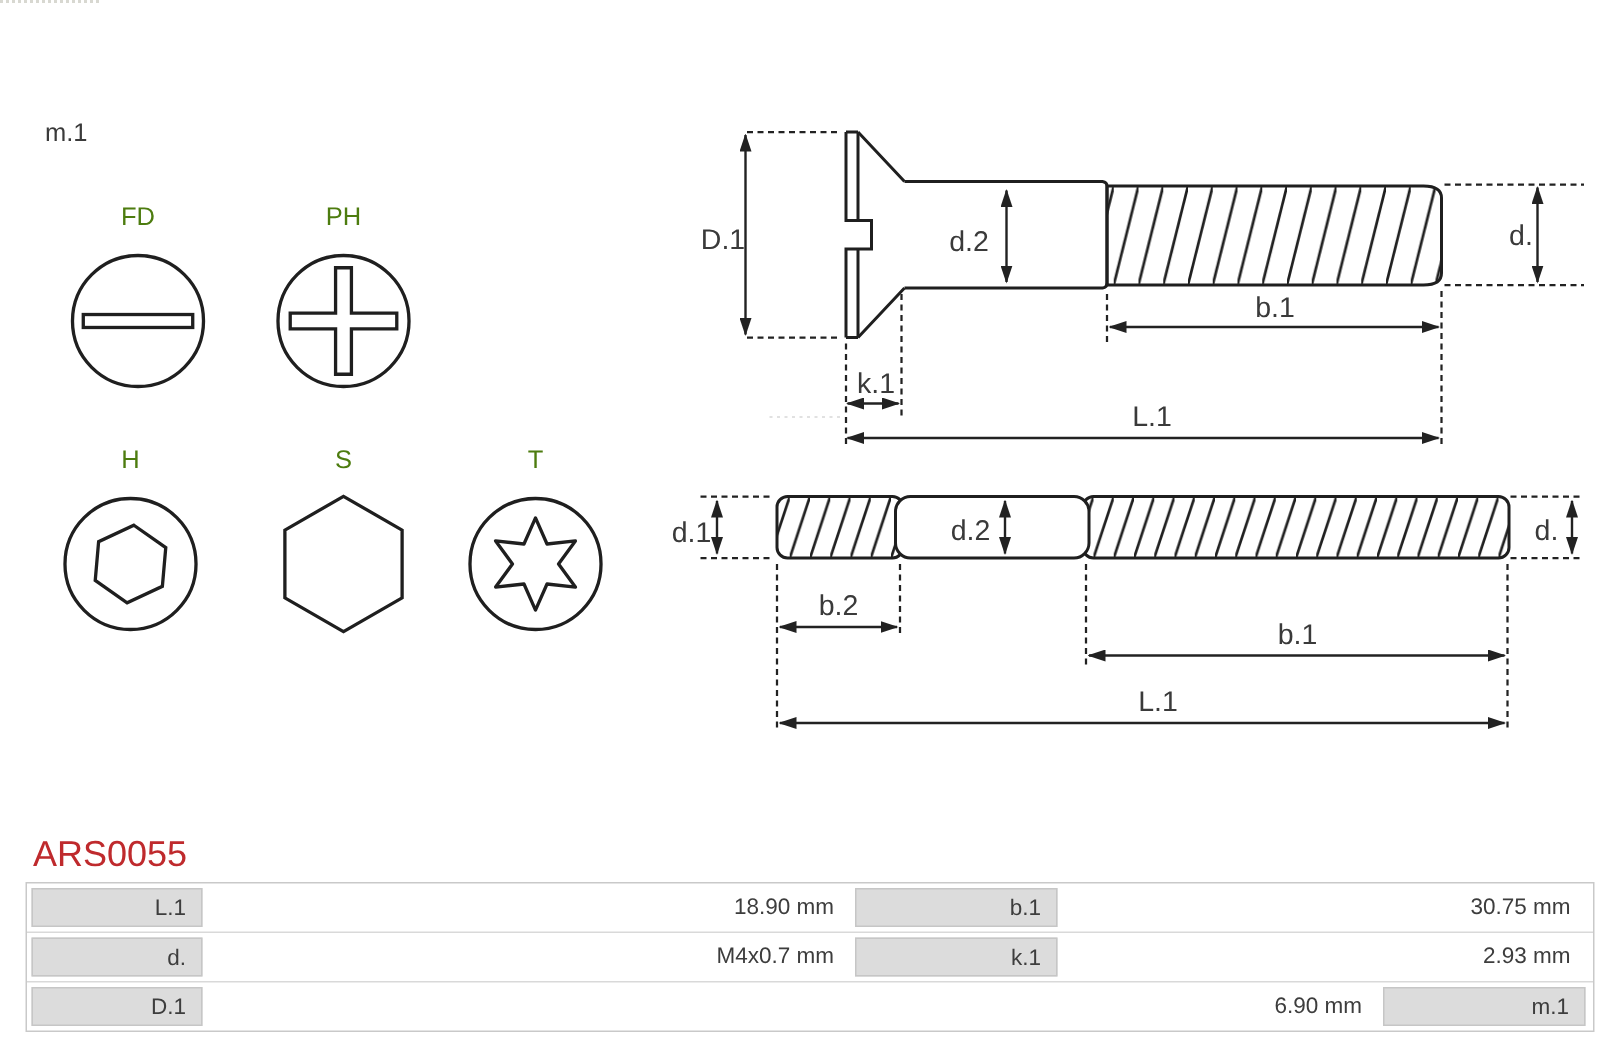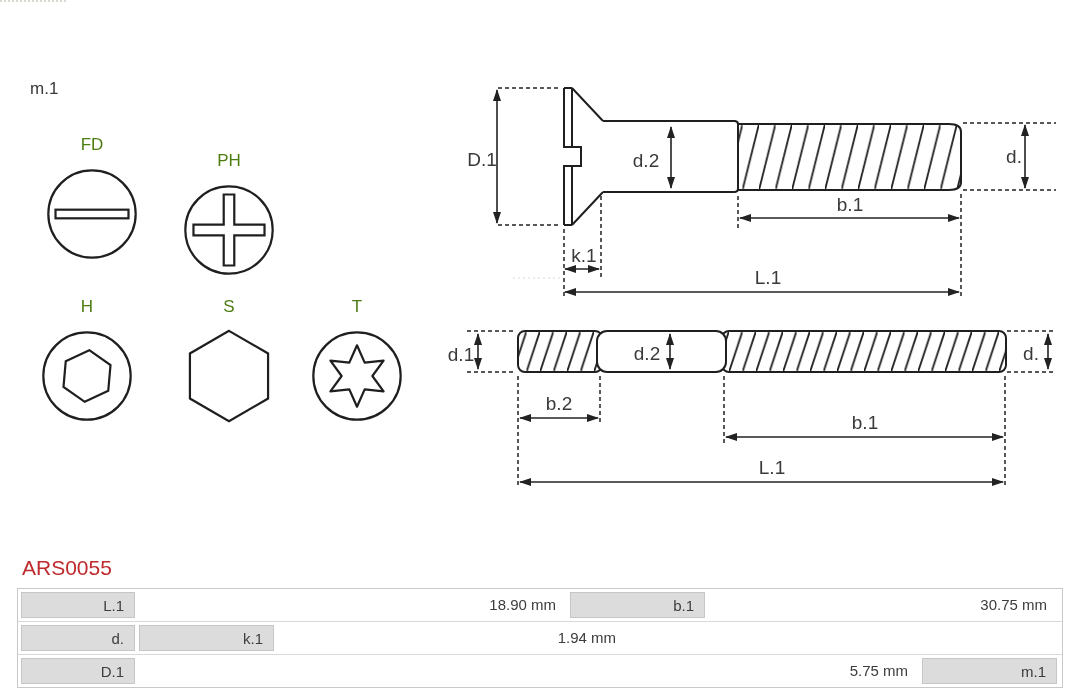--- a/index.html
+++ b/index.html
@@ -16,21 +16,21 @@
   .icon-svg .ln { stroke:#1f1f1f; stroke-width:2.3; fill:none; }
   .icon-svg .thin { stroke:#1f1f1f; stroke-width:1.3; fill:none; }
 
   .drawings { position:absolute; left:440px; top:70px; }
   .part-line { stroke:#1f1f1f; stroke-width:2; fill:none; }
   .dim-line  { stroke:#222; stroke-width:1.6; fill:none; }
   .dim-dash  { stroke:#222; stroke-width:1.5; fill:none; stroke-dasharray:4 3; }
   .faint-dot { stroke:#d8d8d8; stroke-width:1; fill:none; stroke-dasharray:2 3; }
   .dim-text  { font-size:19px; fill:#3a3a3a; text-anchor:middle; font-family:"Liberation Sans", sans-serif; }
 
-  .part-number { position:absolute; left:22px; top:556px; font-size:21px; color:#bf2a2d;text-align:center; }
+  .part-number { position:absolute; left:22px; top:556px; font-size:24px; color:#bf2a2d;text-align:center; }
 
   .spec-table { position:absolute; left:17px; top:588px; width:1044px;
                 border:1px solid #c9c9c9; background:#fff; font-size:15px; color:#3d3d3d; }
   .spec-row { display:flex; align-items:stretch; padding:3px; height:26px; }
   .spec-row + .spec-row { border-top:1px solid #d9d9d9; }
   .cell { line-height:26px; white-space:nowrap; }
   .lbl { background:#dcdcdc; border:1px solid #c6c6c6; text-align:right;
          padding-right:10px; box-sizing:border-box; }
   .lbl-1 { width:114px; margin-right:2px; }
   .lbl-2 { width:135px; margin:0 2px; }
@@ -48,21 +48,21 @@
   <div class="m1-label">m.1</div>
 
   <div class="drive" style="left:44px;top:136px">
     <div class="drive-label">FD</div>
     <svg class="icon-svg" width="96" height="96" viewBox="0 0 100 100">
       <circle class="ln" cx="50" cy="50" r="45.5"></circle>
       <rect class="ln" x="12" y="45.5" width="76" height="9"></rect>
     </svg>
   </div>
 
-  <div class="drive" style="left:181px;top:152px">
+  <div class="drive" style="left:181px;top:136px">
     <div class="drive-label">PH</div>
     <svg class="icon-svg" width="96" height="96" viewBox="0 0 100 100">
       <circle class="ln" cx="50" cy="50" r="45.5"></circle>
       <path class="ln" d="M44.5,13 L55.5,13 L55.5,44.5 L87,44.5 L87,55.5 L55.5,55.5 L55.5,87 L44.5,87 L44.5,55.5 L13,55.5 L13,44.5 L44.5,44.5 Z"></path>
     </svg>
   </div>
 
 
   <div class="drive" style="left:39px;top:298px">
     <div class="drive-label">H</div>
@@ -170,23 +170,24 @@
 
   <div class="spec-table">
     <div class="spec-row">
       <div class="cell lbl lbl-1">L.1</div>
       <div class="cell val val-1">18.90 mm</div>
       <div class="cell lbl lbl-2">b.1</div>
       <div class="cell val val-2">30.75 mm</div>
     </div>
     <div class="spec-row">
       <div class="cell lbl lbl-1">d.</div>
+      <div class="cell val val-1">M4x0.7 mm</div>
       <div class="cell lbl lbl-2">k.1</div>
-      <div class="cell val val-2">1.94 mm</div>
+      <div class="cell val val-2">2.93 mm</div>
     </div>
     <div class="spec-row">
       <div class="cell lbl lbl-1">D.1</div>
-      <div class="cell val val-1">5.75 mm</div>
+      <div class="cell val val-1">6.90 mm</div>
       <div class="cell lbl lbl-2">m.1</div>
     </div>
   </div>
 
 </div>
 
 </body></html>

